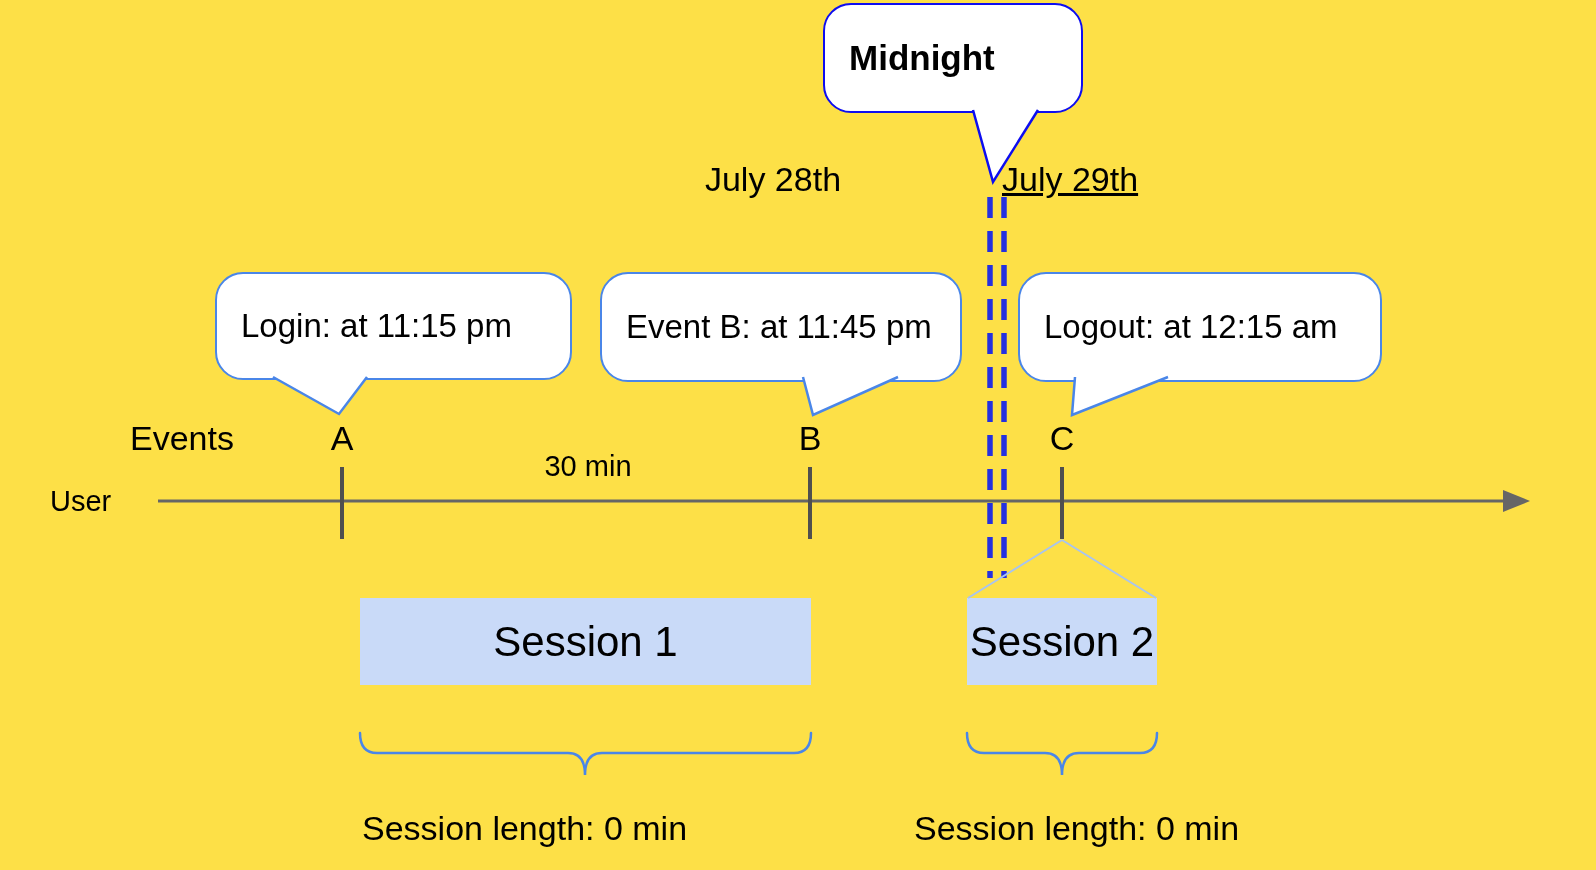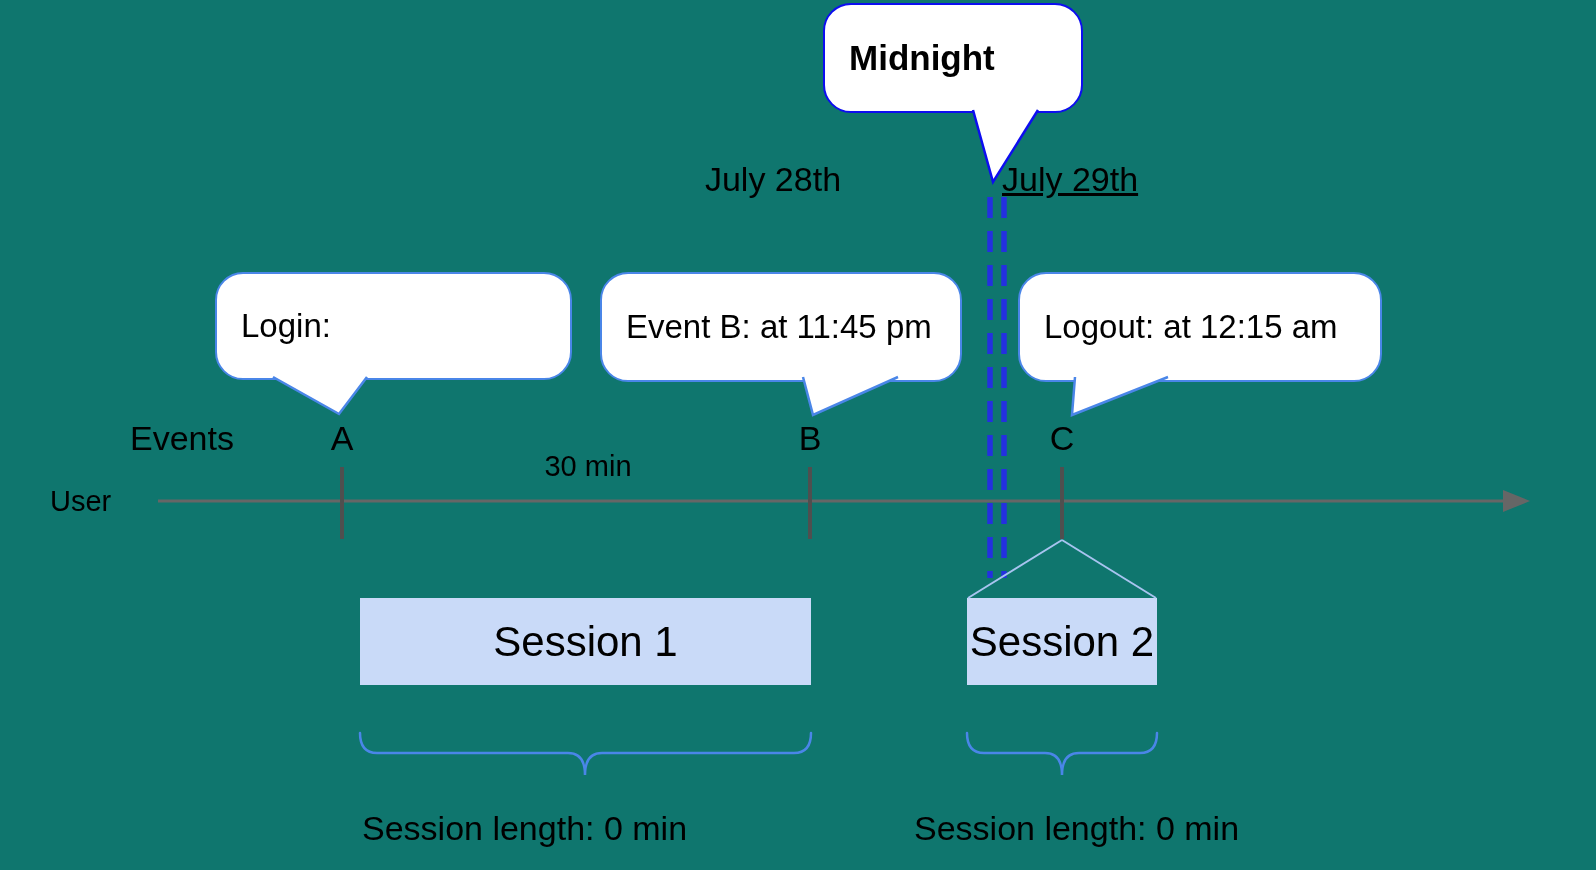--- a/index.html
+++ b/index.html
@@ -1,19 +1,19 @@
 <!DOCTYPE html>
 <html><head>
 <meta charset="utf-8">
 <style>
   html,body{margin:0;padding:0;background:#fff;}
   .canvas{
     position:relative;
     width:1596px;height:870px;
-    background:#0f766e;
+    background:#fde047;
     font-family:"Liberation Sans","DejaVu Sans",sans-serif;
     color:#000;
     overflow:hidden;
   }
   
   .bubble{
     position:absolute;
     background:#fff;
     border:2.5px solid #4a86e8;
     border-radius:28px;
@@ -66,21 +66,21 @@
 </head>
 <body>
 
 <div class="canvas">
 
   <div class="bubble" id="bubble-midnight">
     <span>Midnight</span>
   </div>
 
   <div class="bubble" id="bubble-login">
-    <span class="bold">Login:</span>
+    <span class="bold">Login:</span><span> at 11:15 pm</span>
   </div>
 
   <div class="bubble" id="bubble-eventb">
     <span class="bold">Event B:</span><span> at 11:45 pm</span>
   </div>
 
   <div class="bubble" id="bubble-logout">
     <span class="bold">Logout:</span><span> at 12:15 am</span>
   </div>
 

